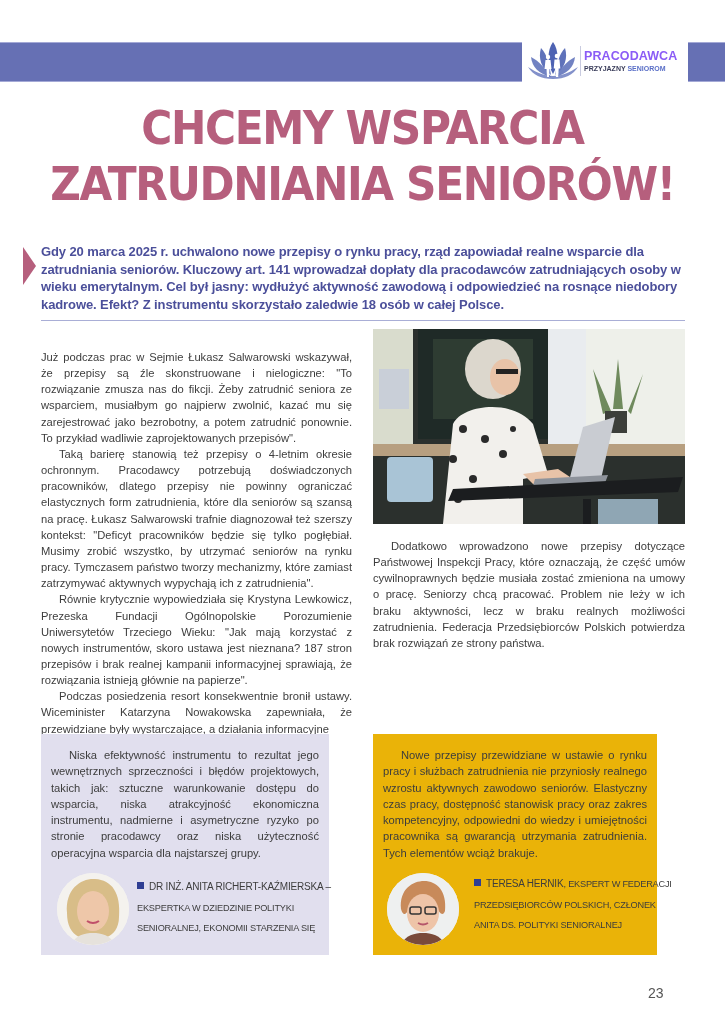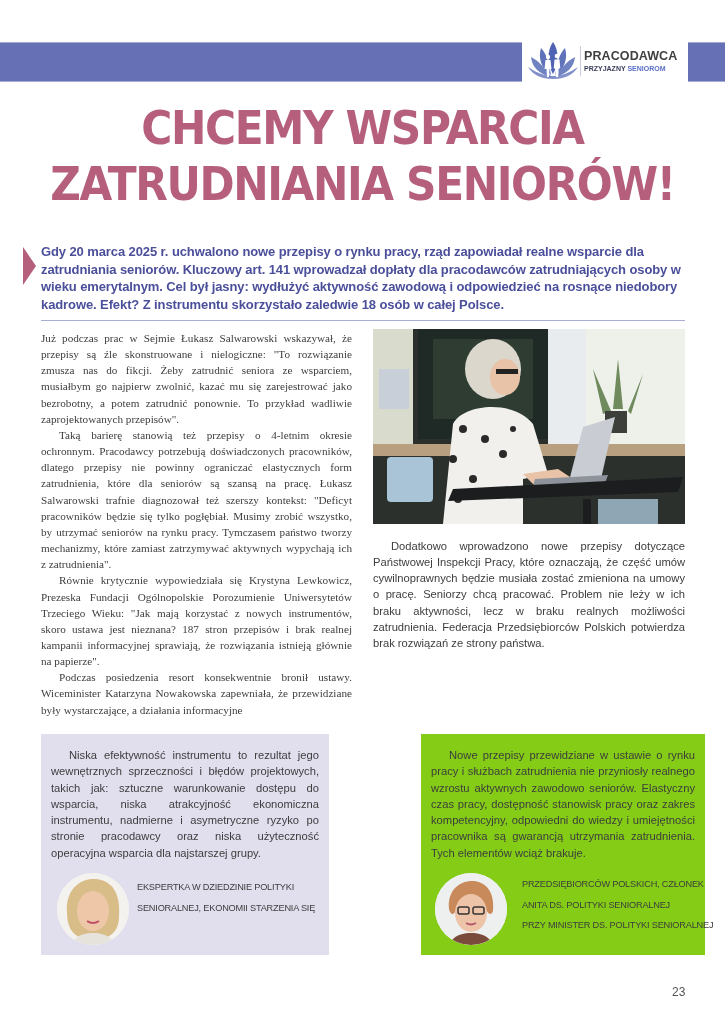--- a/index.html
+++ b/index.html
@@ -5,51 +5,51 @@
   * { box-sizing: border-box; margin: 0; padding: 0; }
   html, body { width: 725px; height: 1024px; background: #ffffff; overflow: hidden; }
   body { position: relative; font-family: "Liberation Sans", sans-serif; color: #3a3a3a; }
 
   .header-bar-left { position: absolute; left: 0; top: 42px; width: 522px; height: 40px; background: #6670b4; border-top: 1px solid #a4a9d6; border-bottom: 1px solid #a4a9d6; }
   .header-bar-right { position: absolute; left: 688px; top: 42px; width: 37px; height: 40px; background: #6670b4; border-top: 1px solid #a4a9d6; border-bottom: 1px solid #a4a9d6; }
   .logo { position: absolute; left: 527px; top: 38px; width: 158px; height: 46px; display: flex; align-items: center; background: #fff; }
   .logo svg { width: 52px; height: 42px; flex: none; }
   .logo-sep { width: 1px; height: 30px; background: #c9cbe0; margin: 0 3px 0 1px; }
   .logo-text { display: flex; flex-direction: column; line-height: 1; }
-  .logo-title { font-weight: bold; font-size: 12.5px; color: #404040; letter-spacing: 0.1px; }
+  .logo-title { font-weight: bold; font-size: 12.5px; color: #8b5cf6; letter-spacing: 0.1px; }
   .logo-sub { font-weight: bold; font-size: 7px; color: #3a3d5a; margin-top: 2px; }
   .logo-sub .accent { color: #5a6fc7; }
 
   .title { position: absolute; left: 0; top: 100px; width: 725px; text-align: center; font-family: "DejaVu Sans", sans-serif; font-weight: bold; color: #b65f7d; font-size: 46px; line-height: 56px; letter-spacing: -1.5px; transform: scaleX(0.92); transform-origin: center; }
 
   .lead-arrow { position: absolute; left: 23px; top: 247px; width: 0; height: 0; border-top: 19px solid transparent; border-bottom: 19px solid transparent; border-left: 13px solid #b65f7d; }
   .lead { position: absolute; left: 41px; top: 243px; width: 650px; font-size: 13px; line-height: 17.6px; color: #4b4f9a; font-weight: bold; letter-spacing: -0.1px; }
   .lead-rule { position: absolute; left: 41px; top: 320px; width: 644px; height: 1px; background: #a9aed6; }
 
   .col { position: absolute; font-size: 11.2px; line-height: 16.15px; color: #3d3d3d; text-align: justify; hyphens: manual; }
   .col p { text-indent: 18px; }
   .col p.noindent { text-indent: 0; }
-  .col-left { left: 41px; top: 330px; width: 311px; font-family: Liberation Serif, serif; }
+  .col-left { left: 41px; top: 349px; width: 311px; }
   .col-right-bottom { left: 373px; top: 538px; width: 312px; }
 
   .photo { position: absolute; left: 373px; top: 329px; width: 312px; height: 195px; overflow: hidden; background: #2a2d2b; }
 
   .box { position: absolute; top: 734px; height: 221px; }
   .box-left { left: 41px; width: 288px; background: #e1dfee; }
-  .box-right { left: 373px; width: 284px; background: #84cc16; margin-left: 48px; }
+  .box-right { left: 373px; width: 284px; background: #eab308; }
   .box-quote { position: absolute; left: 10px; right: 10px; top: 13px; font-size: 11.2px; line-height: 16.3px; color: #3d3d3d; text-align: justify; }
   .box-quote p { text-indent: 18px; }
   .avatar { position: absolute; width: 72px; height: 72px; border-radius: 50%; overflow: hidden; top: 139px; left: 16px; background: #f2f2f2; }
   .author { position: absolute; font-size: 9.2px; line-height: 20.5px; color: #3d3d3d; letter-spacing: -0.2px; }
   .author .bullet { display: inline-block; width: 7px; height: 7px; background: #2f3e93; margin-right: 5px; vertical-align: 1px; }
   .box-left .author { left: 96px; top: 143px; width: 210px; }
   .box-right .author { left: 101px; top: 140px; width: 220px; }
   .author .name { font-size: 10px; }
 
-  .page-number { position: absolute; left: 672px; top: 985px; font-size: 12px; color: #555; }
+  .page-number { position: absolute; left: 648px; top: 985px; font-size: 14px; color: #555; }
 </style>
 </head>
 <body>
 
 <div class="header-bar-left"></div>
 <div class="header-bar-right"></div>
 <div class="logo">
   <svg viewBox="0 0 52 42">
     <g fill="#4e63b3">
       <path d="M26 2 C20 10 20 24 26 34 C32 24 32 10 26 2 Z"></path>
@@ -136,20 +136,21 @@
   <div class="avatar">
     <svg width="72" height="72" viewBox="0 0 72 72">
       <rect width="72" height="72" fill="#f4f2ee"></rect>
       <path d="M10 40 C8 15 25 5 38 6 C55 7 64 20 62 44 C62 55 56 62 50 64 L22 64 C14 60 10 52 10 40 Z" fill="#d8bd88"></path>
       <ellipse cx="36" cy="38" rx="16" ry="20" fill="#eec7a9"></ellipse>
       <path d="M30 48 Q36 52 42 48" stroke="#c0506a" stroke-width="2" fill="none"></path>
       <path d="M14 72 C18 62 28 60 36 60 C44 60 54 62 58 72 Z" fill="#e6e2dc"></path>
     </svg>
   </div>
   <div class="author">
+    <div><span class="bullet"></span><span class="name">DR INŻ. ANITA RICHERT-KAŹMIERSKA –</span></div>
     <div>EKSPERTKA W DZIEDZINIE POLITYKI</div>
     <div>SENIORALNEJ, EKONOMII STARZENIA SIĘ</div>
   </div>
 </div>
 
 <div class="box box-right">
   <div class="box-quote">
     <p>Nowe przepisy przewidziane w ustawie o rynku pracy i służbach zatrudnienia nie przyniosły realnego wzrostu aktywnych zawodowo seniorów. Elastyczny czas pracy, dostępność stanowisk pracy oraz zakres kompetencyjny, odpowiedni do wiedzy i umiejętności pracownika są gwarancją utrzymania zatrudnienia. Tych elementów wciąż brakuje.</p>
   </div>
   <div class="avatar" style="top:139px;left:14px;">
@@ -157,19 +158,19 @@
       <rect width="72" height="72" fill="#eef0f0"></rect>
       <path d="M14 36 C12 16 26 8 37 8 C50 8 60 18 58 38 C56 44 52 40 50 34 L22 34 C20 42 16 44 14 36 Z" fill="#c88a5a"></path>
       <ellipse cx="36" cy="40" rx="16" ry="19" fill="#eec4a8"></ellipse>
       <rect x="23" y="34" width="11" height="7" rx="2" fill="none" stroke="#333" stroke-width="1.5"></rect>
       <rect x="38" y="34" width="11" height="7" rx="2" fill="none" stroke="#333" stroke-width="1.5"></rect>
       <path d="M31 50 Q36 53 41 50" stroke="#b5566a" stroke-width="1.8" fill="none"></path>
       <path d="M14 72 C18 62 28 60 36 60 C44 60 54 62 58 72 Z" fill="#7a4a3a"></path>
     </svg>
   </div>
   <div class="author">
+    <div><span class="bullet"></span><span class="name">TERESA HERNIK</span><span>, EKSPERT W FEDERACJI</span></div>
     <div>PRZEDSIĘBIORCÓW POLSKICH, CZŁONEK</div>
     <div>ANITA DS. POLITYKI SENIORALNEJ</div>
-    <div>PRZY MINISTER DS. POLITYKI SENIORALNEJ</div>
   </div>
 </div>
 
 <div class="page-number">23</div>
 
 </body></html>

